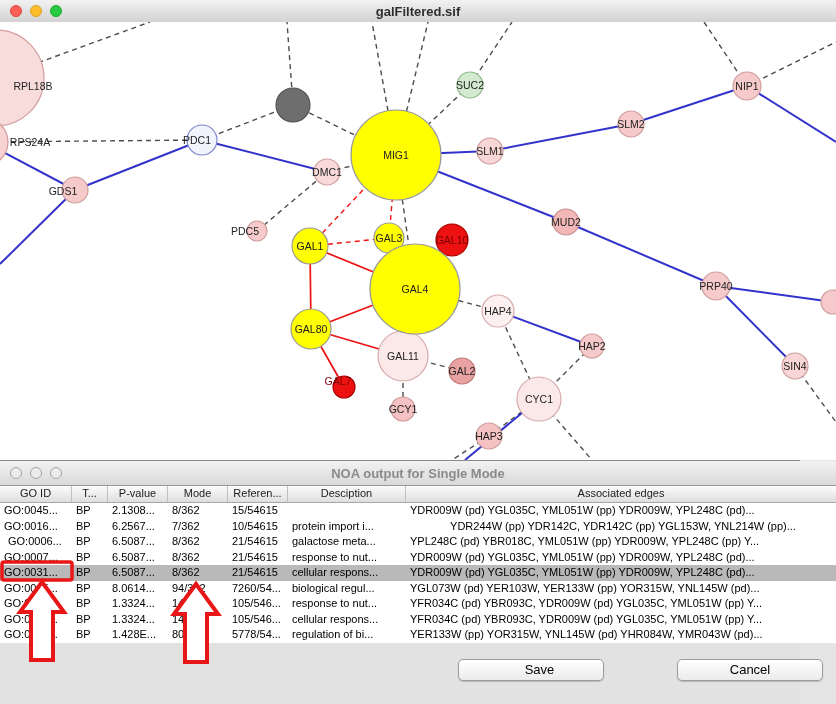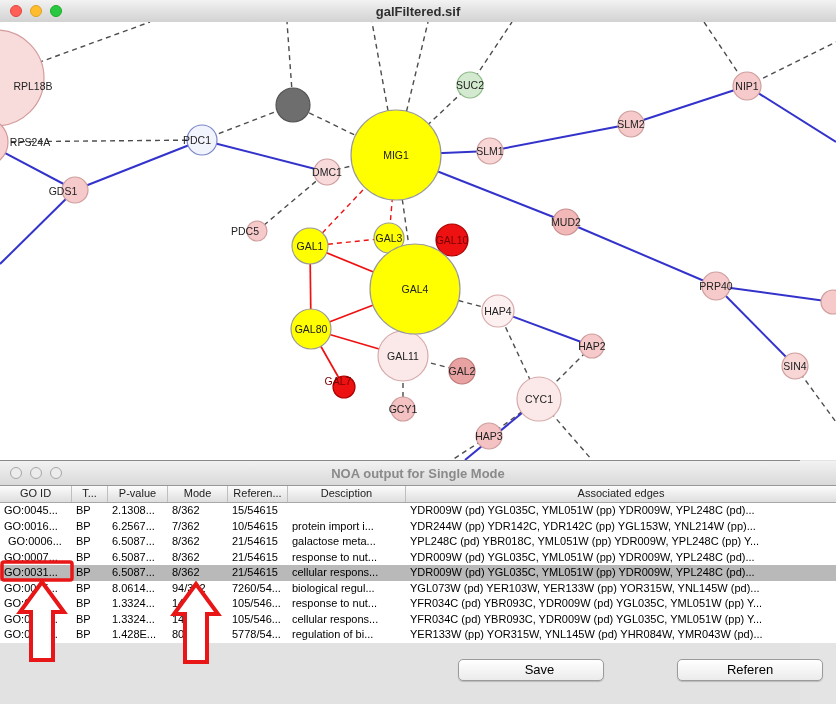--- a/index.html
+++ b/index.html
@@ -202,21 +202,21 @@
         <div class="tcell" style="width: 118px; margin-top: 35px;">carbon cataboli...</div>
         <div class="tcell" style="width: 430px;">YDR009W (pd) YGL035C, YML051W (pp) YDR009W, YPL248C (pd)...</div>
       </div>
       <div class="trow">
         <div class="tcell" style="width: 72px;">GO:0016...</div>
         <div class="tcell" style="width: 36px;">BP</div>
         <div class="tcell" style="width: 60px;">6.2567...</div>
         <div class="tcell" style="width: 60px;">7/362</div>
         <div class="tcell" style="width: 60px;">10/54615</div>
         <div class="tcell" style="width: 118px;">protein import i...</div>
-        <div class="tcell" style="width: 430px;">YDR244W (pp) YDR142C, YDR142C (pp) YGL153W, YNL214W (pp)...</div>
+        <div class="tcell" style="width: 430px; text-align: center;">YDR244W (pp) YDR142C, YDR142C (pp) YGL153W, YNL214W (pp)...</div>
       </div>
       <div class="trow">
         <div class="tcell" style="width: 72px; padding-left: 8px;">GO:0006...</div>
         <div class="tcell" style="width: 36px;">BP</div>
         <div class="tcell" style="width: 60px;">6.5087...</div>
         <div class="tcell" style="width: 60px;">8/362</div>
         <div class="tcell" style="width: 60px;">21/54615</div>
         <div class="tcell" style="width: 118px;">galactose meta...</div>
         <div class="tcell" style="width: 430px;">YPL248C (pd) YBR018C, YML051W (pp) YDR009W, YPL248C (pp) Y...</div>
       </div>
@@ -269,20 +269,20 @@
         <div class="tcell" style="width: 72px;">GO:0050...</div>
         <div class="tcell" style="width: 36px;">BP</div>
         <div class="tcell" style="width: 60px;">1.428E...</div>
         <div class="tcell" style="width: 60px;">80/362</div>
         <div class="tcell" style="width: 60px;">5778/54...</div>
         <div class="tcell" style="width: 118px;">regulation of bi...</div>
         <div class="tcell" style="width: 430px;">YER133W (pp) YOR315W, YNL145W (pd) YHR084W, YMR043W (pd)...</div>
       </div>
     </div>
   <div class="mac-btn" id="save-btn">Save</div>
-  <div class="mac-btn" id="cancel-btn">Referen</div>
+  <div class="mac-btn" id="cancel-btn">Cancel</div>
 </div>
 
 <svg class="overlay" viewBox="0 0 836 704">
     <rect x="2" y="562" width="70" height="18" fill="none" stroke="#e81616" stroke-width="3.5" rx="2"></rect>
     <polygon points="42,582 64,612 53,612 53,660 31,660 31,612 20,612" fill="#ffffff" stroke="#e81616" stroke-width="4" stroke-linejoin="miter"></polygon>
     <polygon points="196,584 218,614 207,614 207,662 185,662 185,614 174,614" fill="#ffffff" stroke="#e81616" stroke-width="4" stroke-linejoin="miter"></polygon>
   </svg>
 
 </body></html>

